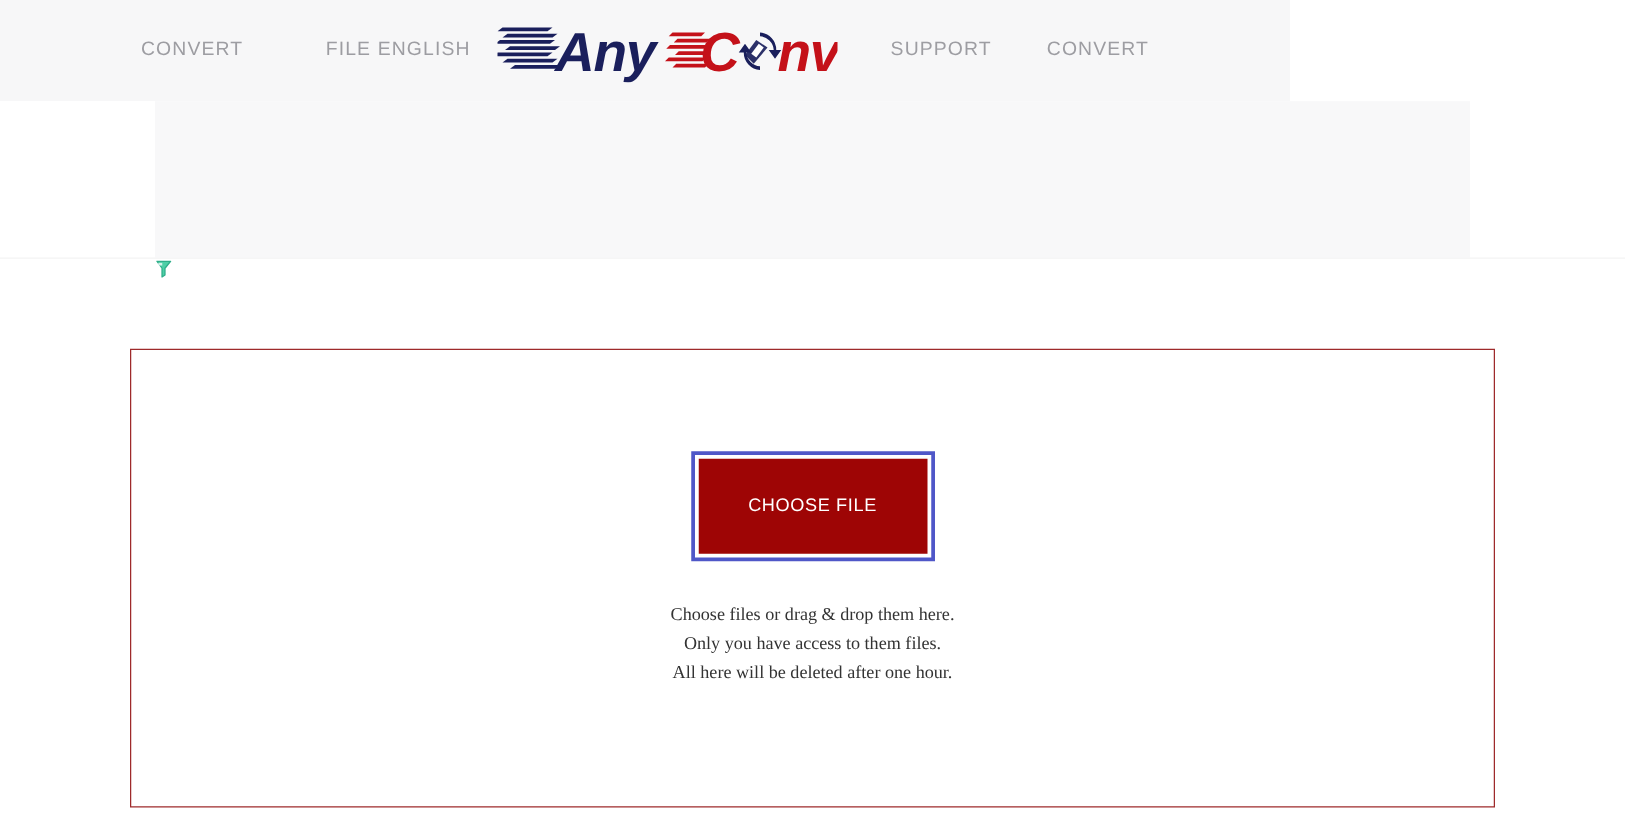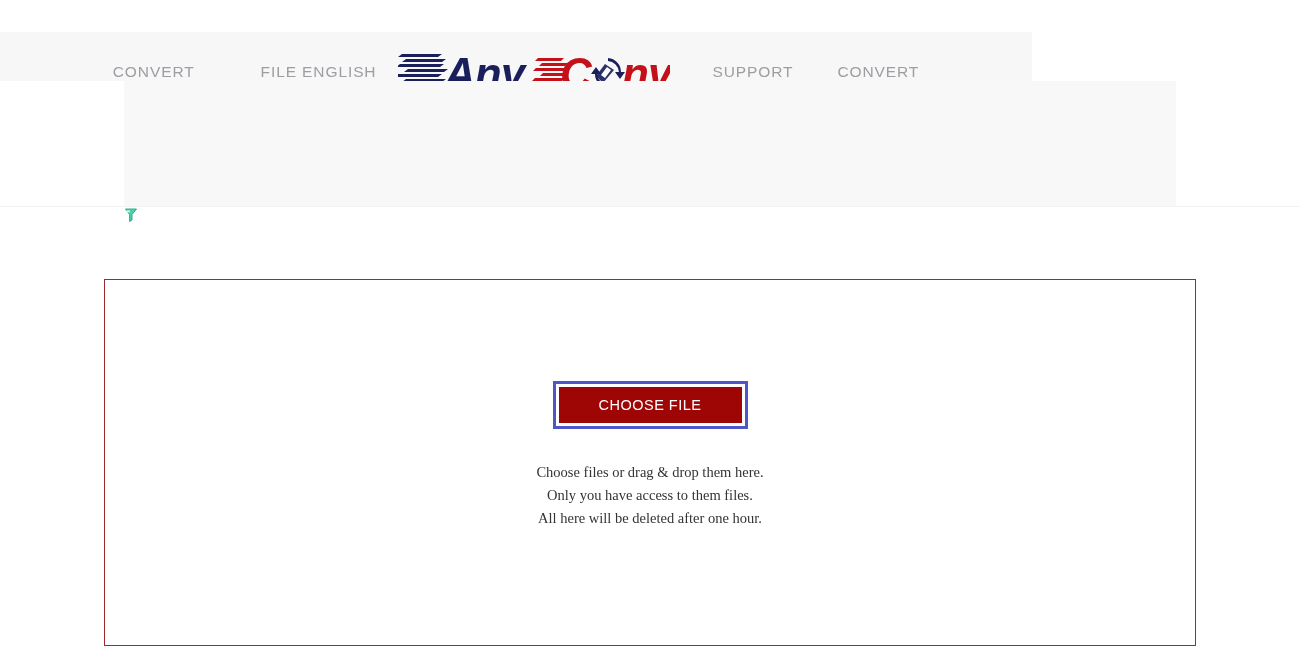--- a/index.html
+++ b/index.html
@@ -15,21 +15,20 @@
   
   .site-header {
     position: absolute;
     top: 0; left: 0;
     width: 1032px;
     height: 81px;
     background: #f7f7f8;
     display: flex;
     align-items: center;
     justify-content: center;
-    margin-top: 32px;
   }
 
   .nav-cluster {
     display: flex;
     align-items: center;
     gap: 0px;
     transform: translateY(-1px);
   }
 
   .nav-link {
@@ -118,21 +117,21 @@
   }
 
   .choose-btn {
     display: inline-block;
     background: #9e0505;
     color: #ffffff;
     border: none;
     font-family: "Liberation Sans", sans-serif;
     font-size: 14.5px;
     letter-spacing: 0.5px;
-    padding: 11px 40px;
+    padding: 31px 40px;
     line-height: 1;
     cursor: pointer;
     white-space: nowrap;
   }
 
   .dz-text {
     text-align: center;
     color: #333333;
     font-size: 14.5px;
     line-height: 23px;

